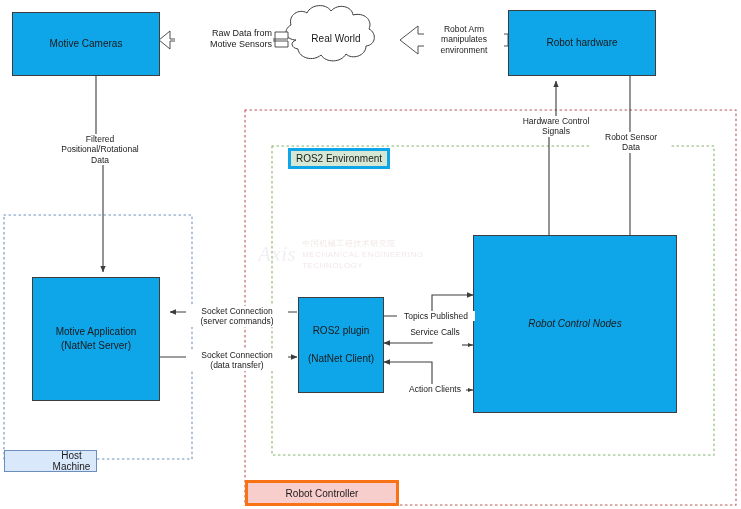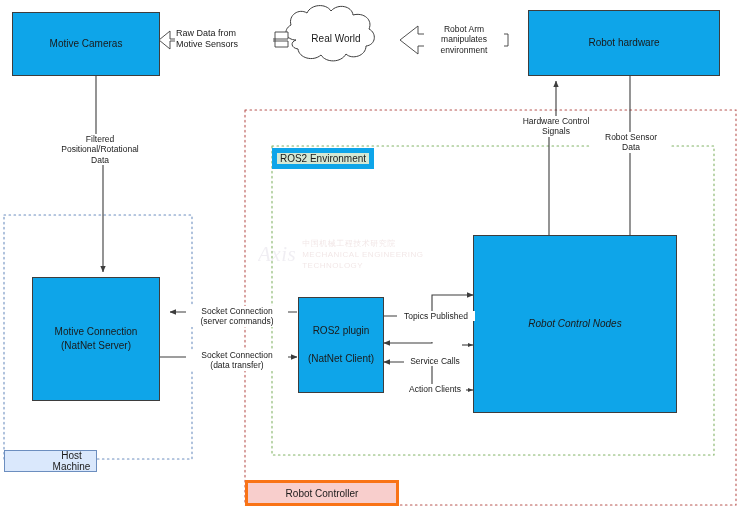--- a/index.html
+++ b/index.html
@@ -52,21 +52,22 @@
     font-size: 10px;
     color: #1a1a1a;
     box-sizing: border-box;
     display: flex;
     align-items: center;
     justify-content: center;
     text-align: center;
   }
   .group-label.green {
     background: #d5e8d4;
-    border: 5px solid #0ea5e9;
+    border: 3px solid #0ea5e9;
+    margin-left: 16px;
   }
   .group-label.blue {
     background: #dae8fc;
     border: 1px solid #6c8ebf;
     padding-left: 42px;
   }
   .group-label.red {
     background: #f8cecc;
     border: 3px solid #f97316;
   }
@@ -156,41 +157,41 @@
     <path d="M 462 345 L 473 345" fill="none" stroke="#3d3d3d" stroke-width="1.1" marker-end="url(#arrowSmall)"></path>
 
     <path d="M 432 390 L 432 362 L 384 362" fill="none" stroke="#3d3d3d" stroke-width="1.1" marker-end="url(#arrowFilled)"></path>
     <path d="M 462 390 L 473 390" fill="none" stroke="#3d3d3d" stroke-width="1.1" marker-end="url(#arrowSmall)"></path>
   </svg>
 
   <div class="node-box" style="left:12px; top:12px; width:148px; height:64px;">
     <span>Motive Cameras</span>
   </div>
 
-  <div class="node-box" style="left:528px; top:10px; width:192px; height:66px;">
+  <div class="node-box" style="left:508px; top:10px; width:148px; height:66px;">
     <span>Robot  hardware</span>
   </div>
 
   <div class="node-box" style="left:32px; top:277px; width:128px; height:124px;">
-    <span>Motive Connection</span>
+    <span>Motive Application</span>
     <span class="line2" style="margin-top:0;">(NatNet Server)</span>
   </div>
 
   <div class="node-box" style="left:298px; top:297px; width:86px; height:96px;">
     <span>ROS2 plugin</span>
     <span class="line2">(NatNet Client)</span>
   </div>
 
   <div class="node-box" style="left:473px; top:235px; width:204px; height:178px;font-style:italic;">
     <span>Robot Control Nodes</span>
   </div>
 
   <div class="edge-label nobg" style="left:295px; top:33px; width:80px; font-size:10px;">Real World</div>
 
-  <div class="edge-label" style="left:175px; top:28px; width:96px; font-size:9px; text-align:left;">Raw Data from
+  <div class="edge-label" style="left:175px; top:28px; width:96px; font-size:9px; text-align:right;">Raw Data from
 Motive Sensors</div>
 
   <div class="edge-label" style="left:424px; top:24px; width:78px;">Robot Arm
 manipulates
 environment</div>
 
   <div class="edge-label" style="left:46px; top:134px; width:106px;">Filtered
 Positional/Rotational
 Data</div>
 
@@ -201,21 +202,21 @@
 Data</div>
 
   <div class="edge-label" style="left:186px; top:306px; width:100px;">Socket Connection
 (server commands)</div>
 
   <div class="edge-label" style="left:186px; top:350px; width:100px;">Socket Connection
 (data transfer)</div>
 
   <div class="edge-label" style="left:397px; top:311px; width:76px; font-size:8.5px;">Topics Published</div>
 
-  <div class="edge-label" style="left:404px; top:356px; width:60px; font-size:8.5px;">Service Calls</div>
+  <div class="edge-label" style="left:404px; top:327px; width:60px; font-size:8.5px;">Service Calls</div>
 
   <div class="edge-label" style="left:404px; top:384px; width:60px; font-size:8.5px;">Action Clients</div>
 
   <div class="group-label green" style="left:272px; top:148px; width:102px; height:21px;">
     <span>ROS2 Environment</span>
   </div>
 
   <div class="group-label blue" style="left:4px; top:450px; width:93px; height:22px;">
     <span>Host Machine</span>
   </div>

